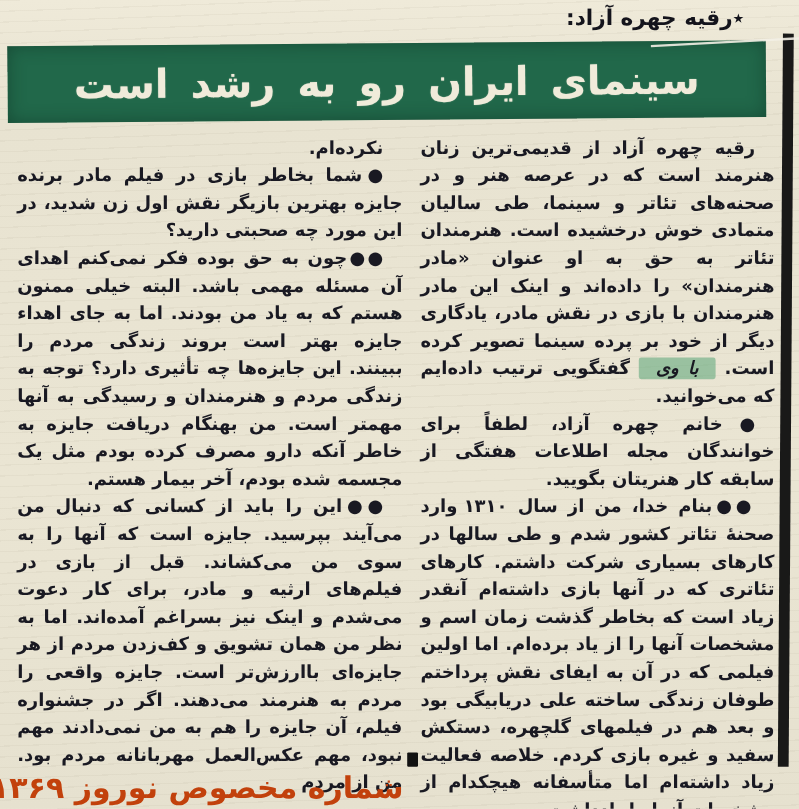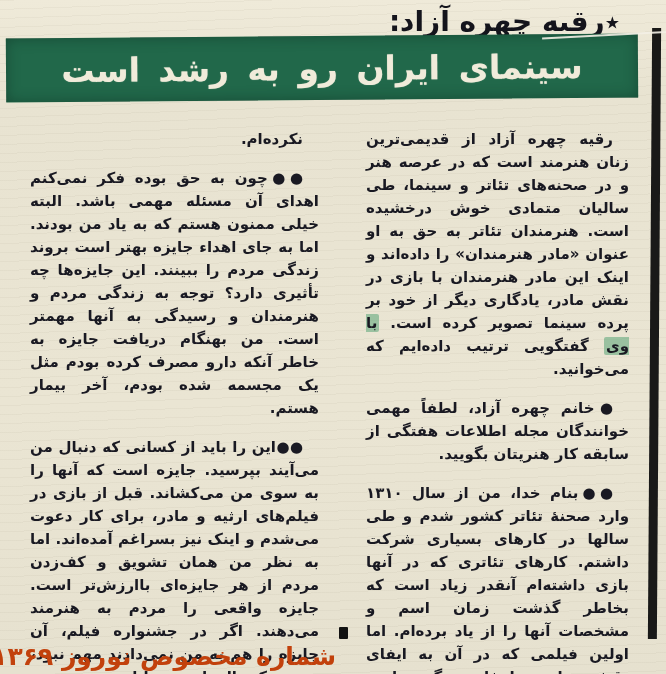--- a/index.html
+++ b/index.html
@@ -11,21 +11,21 @@
       repeating-linear-gradient(178deg, rgba(125,115,92,0.06) 0 1px, rgba(0,0,0,0) 1px 9px),
       linear-gradient(180deg, #efead9 0%, #e8e3d1 14%, #eae5d3 60%, #e6e1cf 100%);
     font-family: "DejaVu Sans", sans-serif;
     color: #1a1a24;
     direction: rtl;
   }
   .byline {
     position: absolute;
     top: 5px;
     right: 46px;
-    font-size: 28px;
+    font-size: 18px;
     font-weight: bold;
     letter-spacing: 0.5px;
     color: #14141c;
     white-space: nowrap;
   }
   .banner {
     position: absolute;
     top: 36px;
     left: 6px;
     width: 632px;
@@ -77,26 +77,27 @@
   .col {
     text-align: justify;
     font-size: 15px;
     line-height: 23px;
     font-weight: bold;
     color: #191922;
     text-align-last: right;
   }
   .col-right { width: 295px; flex: none; }
   .col-left  { flex: 1; }
-  .col p { margin: 16px; text-indent: 16px; }
+  .col p { margin: 0; text-indent: 16px; }
   mark.hl {
     background: rgba(88,164,118,0.55);
     color: inherit;
-    padding: 0 2px;
+    padding: 0 14px;
     border-radius: 2px;
+    font-style: italic;
   }
   .footer-note {
     position: absolute;
     bottom: 3px;
     right: 330px;
     left: 30px;
     text-align: center;
     font-size: 25px;
     font-weight: bold;
     letter-spacing: 0.5px;
@@ -122,26 +123,27 @@
   <span class="headline">سینمای ایران رو به رشد است</span>
 </div>
 
 <div class="crease"></div>
 <div class="edge-bar"></div>
 
 <div class="columns">
 
   <div class="col col-right">
     <p><span>رقیه چهره آزاد از قدیمی‌ترین زنان هنرمند است که در عرصه هنر و در صحنه‌های تئاتر و سینما، طی سالیان متمادی خوش درخشیده است. هنرمندان تئاتر به حق به او عنوان «مادر هنرمندان» را داده‌اند و اینک این مادر هنرمندان با بازی در نقش مادر، یادگاری دیگر از خود بر پرده سینما تصویر کرده است. </span><mark class="hl">با وی</mark><span> گفتگویی ترتیب داده‌ایم که می‌خوانید.</span></p>
-    <p>●خانم چهره آزاد، لطفاً مهمی خوانندگان مجله اطلاعات هفتگی از سابقه کار هنریتان بگویید.</p>
+    <p>●خانم چهره آزاد، لطفاً برای خوانندگان مجله اطلاعات هفتگی از سابقه کار هنریتان بگویید.</p>
     <p>●●بنام خدا، من از سال ۱۳۱۰ وارد صحنهٔ تئاتر کشور شدم و طی سالها در کارهای بسیاری شرکت داشتم. کارهای تئاتری که در آنها بازی داشته‌ام آنقدر زیاد است که بخاطر گذشت زمان اسم و مشخصات آنها را از یاد برده‌ام. اما اولین فیلمی که در آن به ایفای نقش پرداختم طوفان زندگی ساخته علی دریابیگی بود و بعد هم در فیلمهای گلچهره، دستکش سفید و غیره بازی کردم. خلاصه فعالیت زیاد داشته‌ام اما متأسفانه هیچکدام از مشخصات آنها را یادداشت</p>
   </div>
 
   <div class="col col-left">
     <p>نکرده‌ام.</p>
+    <p>●شما بخاطر بازی در فیلم مادر برنده جایزه بهترین بازیگر نقش اول زن شدید، در این مورد چه صحبتی دارید؟</p>
     <p>●●چون به حق بوده فکر نمی‌کنم اهدای آن مسئله مهمی باشد. البته خیلی ممنون هستم که به یاد من بودند. اما به جای اهداء جایزه بهتر است بروند زندگی مردم را ببینند. این جایزه‌ها چه تأثیری دارد؟ توجه به زندگی مردم و هنرمندان و رسیدگی به آنها مهمتر است. من بهنگام دریافت جایزه به خاطر آنکه دارو مصرف کرده بودم مثل یک مجسمه شده بودم، آخر بیمار هستم.</p>
     <p>●●این را باید از کسانی که دنبال من می‌آیند بپرسید. جایزه است که آنها را به سوی من می‌کشاند. قبل از بازی در فیلم‌های ارثیه و مادر، برای کار دعوت می‌شدم و اینک نیز بسراغم آمده‌اند. اما به نظر من همان تشویق و کف‌زدن مردم از هر جایزه‌ای باارزش‌تر است. جایزه واقعی را مردم به هنرمند می‌دهند. اگر در جشنواره فیلم، آن جایزه را هم به من نمی‌دادند مهم نبود، مهم عکس‌العمل مهربانانه مردم بود. من از مردم</p>
   </div>
 
 </div>
 
 <div class="ink-blob"></div>
 
 <div class="footer-note">شماره مخصوص نوروز ۱۳۶۹</div>
 

